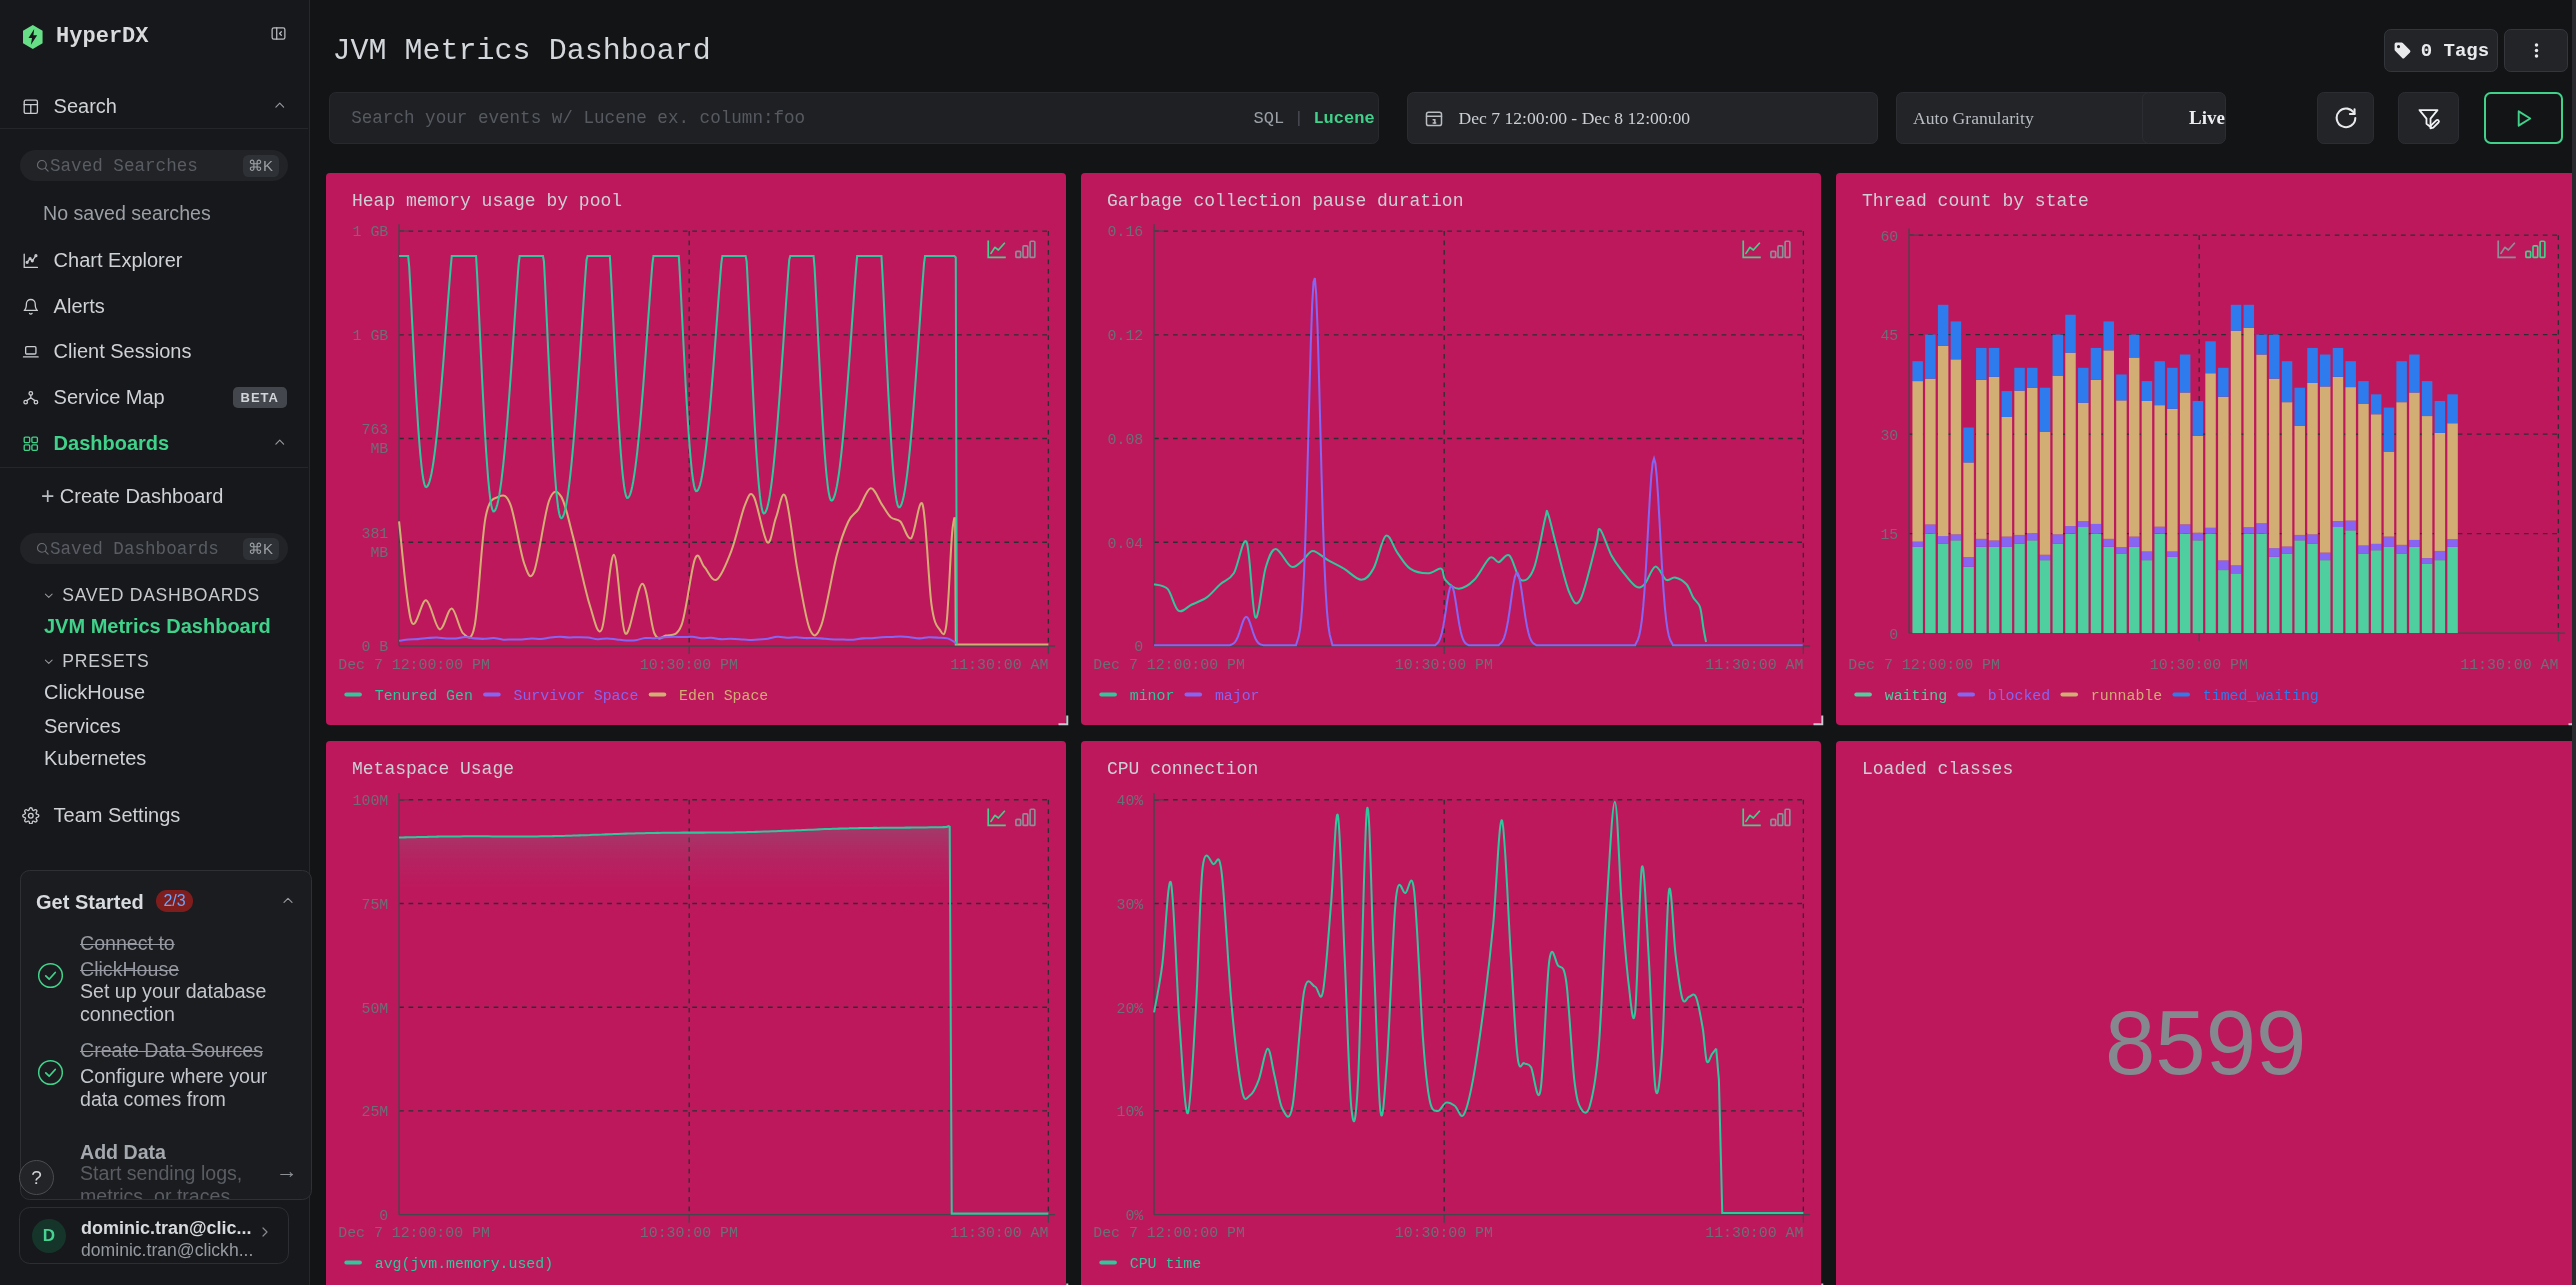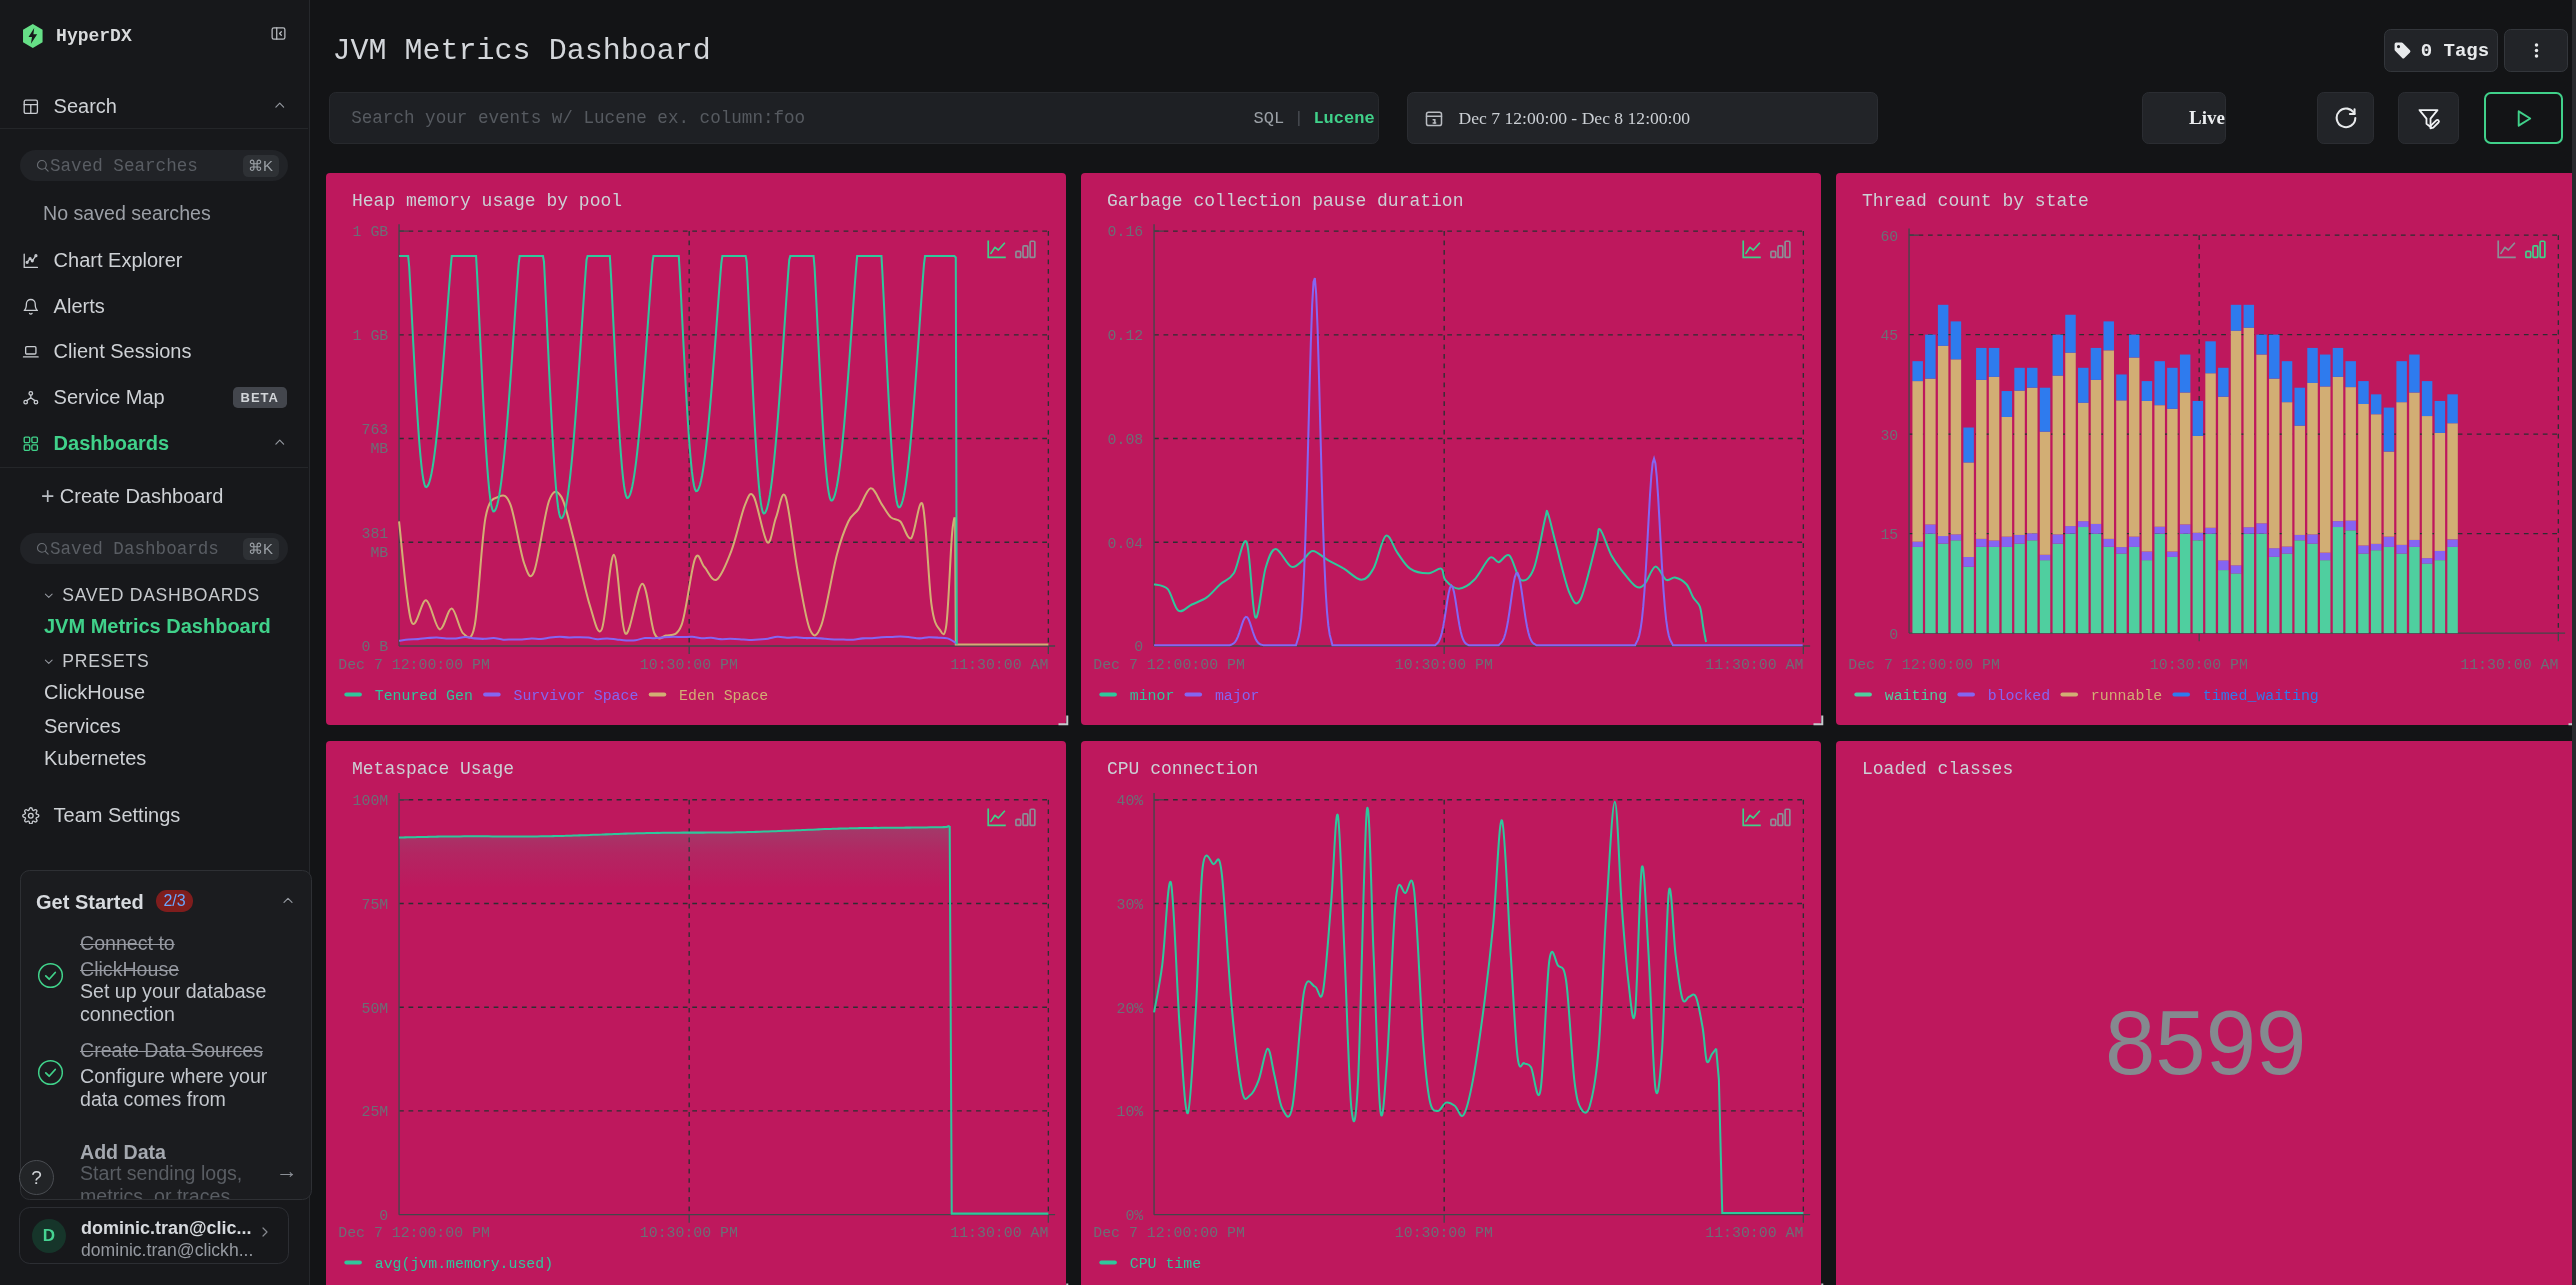--- a/index.html
+++ b/index.html
@@ -1,18 +1,18 @@
 <!DOCTYPE html>
 <html style="font-size:10.8px"><head><meta charset="utf-8"><style>
 html,body{margin:0;padding:0;width:2576px;height:1285px;overflow:hidden;background:#131416;
 font-family:"Liberation Sans",sans-serif;-webkit-font-smoothing:antialiased}
 aside{position:fixed;left:0;top:0;width:309px;height:1285px;background:#17181b;border-right:1.4px solid #26282c}
 .logo-row{position:absolute;left:22px;top:24px;width:265px;height:27px}
 .logo-row svg{vertical-align:middle}
-.logo-text{font-family:"Liberation Mono",monospace;font-weight:700;font-size:18px;color:#d8dadc;margin-left:9.5px;vertical-align:middle}
+.logo-text{font-family:"Liberation Mono",monospace;font-weight:700;font-size:22px;color:#d8dadc;margin-left:9.5px;vertical-align:middle}
 .logo-collapse{position:absolute;right:0;top:1.4px}
 .mitem{position:absolute;left:22px;height:27px;display:flex;align-items:center;width:265px;font-size:20px;color:#ced1d5}
 .mitem>svg{margin-right:14px}
 .mitem .mright{margin-left:auto}
 .sep{position:absolute;left:0;width:308px;border-top:1.4px solid #242629}
 .pill{position:absolute;left:20px;width:268px;height:31px;background:#212327;border-radius:15.5px;display:flex;align-items:center;padding:0;box-sizing:border-box}
 .pill>svg{margin-left:15px}
 .pill .ph{font-family:"Liberation Mono",monospace;font-size:17.6px;color:#595d63;margin-left:0}
 .pill .kbd{margin-left:auto;margin-right:9.5px;background:#2e3135;border-radius:5.4px;font-size:15px;color:#9ba0a6;padding:2px 5.4px;font-family:"Liberation Sans",sans-serif}
 .hint{position:absolute;left:43px;font-size:19.6px;color:#9b9fa6}
@@ -225,20 +225,27 @@
     <span class="sqlluc"><span style="color:#9ba0a6">SQL</span><span style="color:#4a4e54;padding:0 9.5px">|</span><span style="color:#40d18a;font-weight:700">Lucene</span></span>
   </div>
   <div class="box datebox">
     <svg width="20" height="20" viewBox="0 0 24 24" fill="none" stroke="#b9bcc1" stroke-width="1.8" stroke-linecap="round">
         <rect x="3" y="5" width="18" height="16" rx="2.5"></rect>
         <line x1="3" y1="10" x2="21" y2="10"></line>
         <path d="M11 14 h2 v4" fill="none"></path>
         <line x1="11" y1="18" x2="14" y2="18"></line>
       </svg>
     <span>Dec 7 12:00:00 - Dec 8 12:00:00</span>
+  </div>
+  <div class="box granbox">
+    <span>Auto Granularity</span>
+    <svg width="17.6" height="20" viewBox="0 0 24 28" fill="none" stroke="#6a6e74" stroke-width="2.4" stroke-linecap="round" stroke-linejoin="round" style="position:absolute;right:17.6px;top:16px">
+        <path d="M7 10 l5 -5 l5 5"></path>
+        <path d="M7 18 l5 5 l5 -5"></path>
+      </svg>
   </div>
   <div class="box livebox">
       <span style="font-weight:700;color:#eceef0">Live</span>
     </div>
   <div class="box refbox">
     <svg width="26" height="26" viewBox="0 0 24 24" fill="none" stroke="#e8eaec" stroke-width="1.9" stroke-linecap="round" stroke-linejoin="round">
         <path d="M19.8 8.2 A8.6 8.6 0 1 0 20.6 12"></path>
         <path d="M15.6 8.3 h4.3 v-4.3" fill="none"></path>
       </svg>
   </div>

